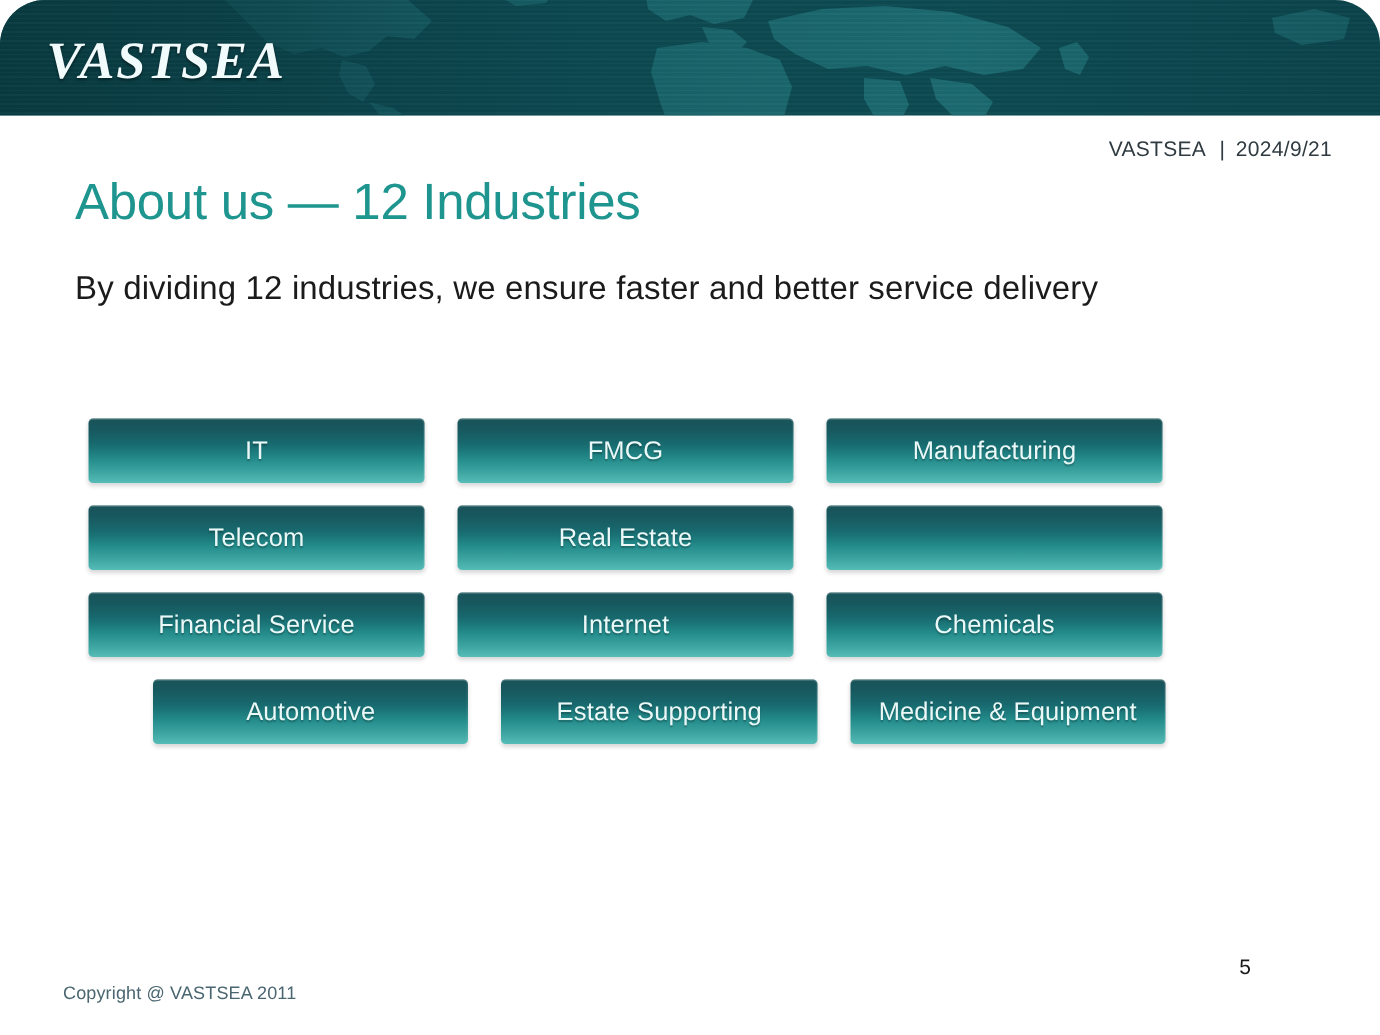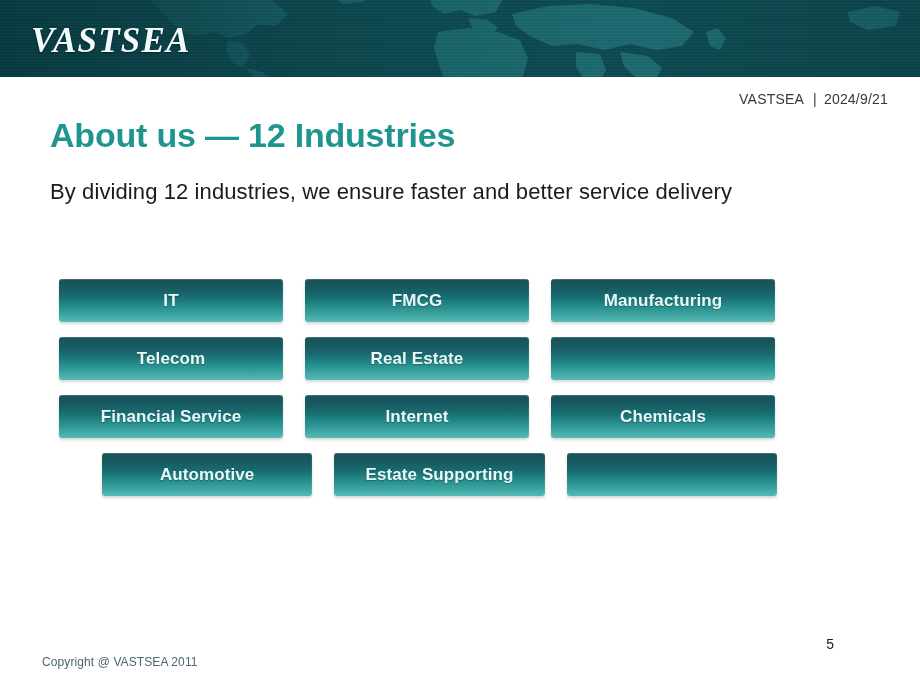--- a/index.html
+++ b/index.html
@@ -9,20 +9,21 @@
   }
   body {
     font-family: "Liberation Sans", sans-serif;
   }
   #slide {
     position: relative;
     width: 920px;
     height: 690px;
     background: #ffffff;
     overflow: hidden;
+    border-radius: 30px;
   }
 
   
   #header {
     position: absolute;
     left: 0; top: 0;
     width: 920px;
     height: 77px;
     background: #0d4b52;
     overflow: hidden;
@@ -87,42 +88,41 @@
     margin: 0 7px 0 9px;
     color: #2f3b40;
   }
 
   
   #title {
     position: absolute;
     left: 50px;
     top: 116px;
     font-size: 34px;
-    font-weight: bold;
+    font-weight: normal;
     color: #1f958f;
     letter-spacing: -0.2px;
     white-space: nowrap;
   }
   #subtitle {
     position: absolute;
     left: 50px;
     top: 179px;
     font-size: 22px;
     color: #1b1b1b;
     letter-spacing: 0.1px;
     white-space: nowrap;
   }
 
   
   #grid {
     position: absolute;
     left: 59px;
     top: 279px;
     width: 730px;
-    font-weight: bold;
   }
   .grid-row {
     display: flex;
     height: 43px;
     margin-bottom: 15px;
   }
   .grid-row:last-child { margin-bottom: 0; padding-left: 43px; }
 
   .chip {
     position: relative;
@@ -291,20 +291,21 @@
       <div class="chip">
         <span class="chip-gloss"></span>
         <span class="chip-label">Automotive</span>
       </div>
       <div class="chip">
         <span class="chip-gloss"></span>
         <span class="chip-label">Estate Supporting</span>
       </div>
       <div class="chip">
         <span class="chip-gloss"></span>
+        <span class="chip-label">Medicine &amp; Equipment</span>
       </div>
     </div>
 
   </div>
 
   <div id="copyright">Copyright @ VASTSEA 2011</div>
 
   <div id="page-number">5</div>
 
 </div>

